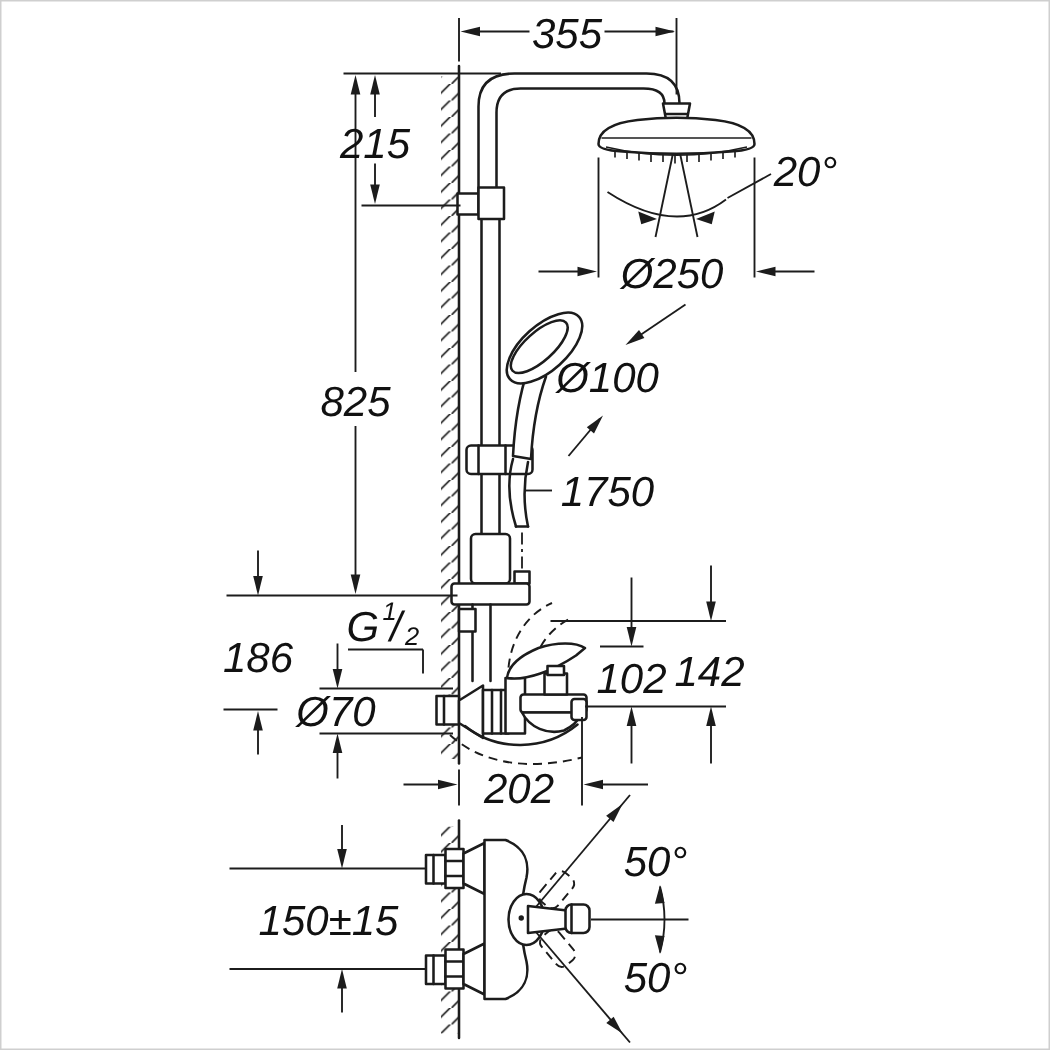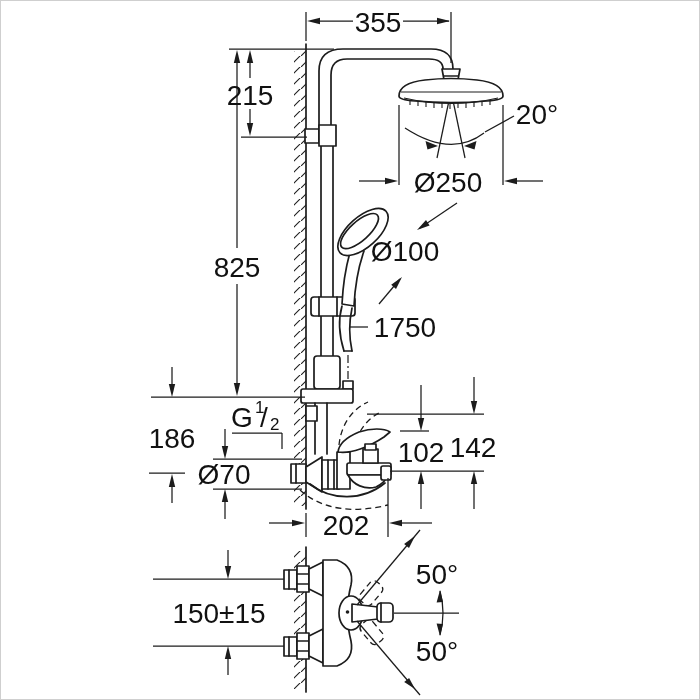--- a/index.html
+++ b/index.html
@@ -1,17 +1,17 @@
 <!DOCTYPE html>
 <html><head>
 <meta charset="utf-8">
 <style>
   html,body{margin:0;padding:0;background:#fff;}
   body{width:700px;height:700px;overflow:hidden;font-family:"Liberation Sans",sans-serif;}
-  .canvas-frame{position:relative;width:700px;height:700px;background:#ffffff;box-sizing:border-box;border:1px solid #cfcfcf;}
+  .canvas-frame{position:relative;width:700px;height:700px;background:#ffffff;box-sizing:border-box;border:1px solid #cfcfcf;font-style:italic;}
   svg{display:block;}
   .fx{stroke:#1c1c1c;stroke-width:1.7;fill:none;stroke-linecap:round;stroke-linejoin:round;}
   .fxf{stroke:#1c1c1c;stroke-width:1.7;fill:#ffffff;stroke-linejoin:round;}
   .dim{stroke:#1c1c1c;stroke-width:1.25;fill:none;stroke-linecap:butt;}
   .thin{stroke:#1c1c1c;stroke-width:1.1;fill:none;}
   .ah{fill:#1c1c1c;stroke:none;}
   .dsh{stroke:#1c1c1c;stroke-width:1.3;fill:none;stroke-dasharray:6 4;}
   .cl{stroke:#1c1c1c;stroke-width:1.2;fill:none;stroke-dasharray:8 3 2 3;}
   text{fill:#111;font-family:"Liberation Sans",sans-serif;font-size:28px;}
   text.small{font-size:17px;}

